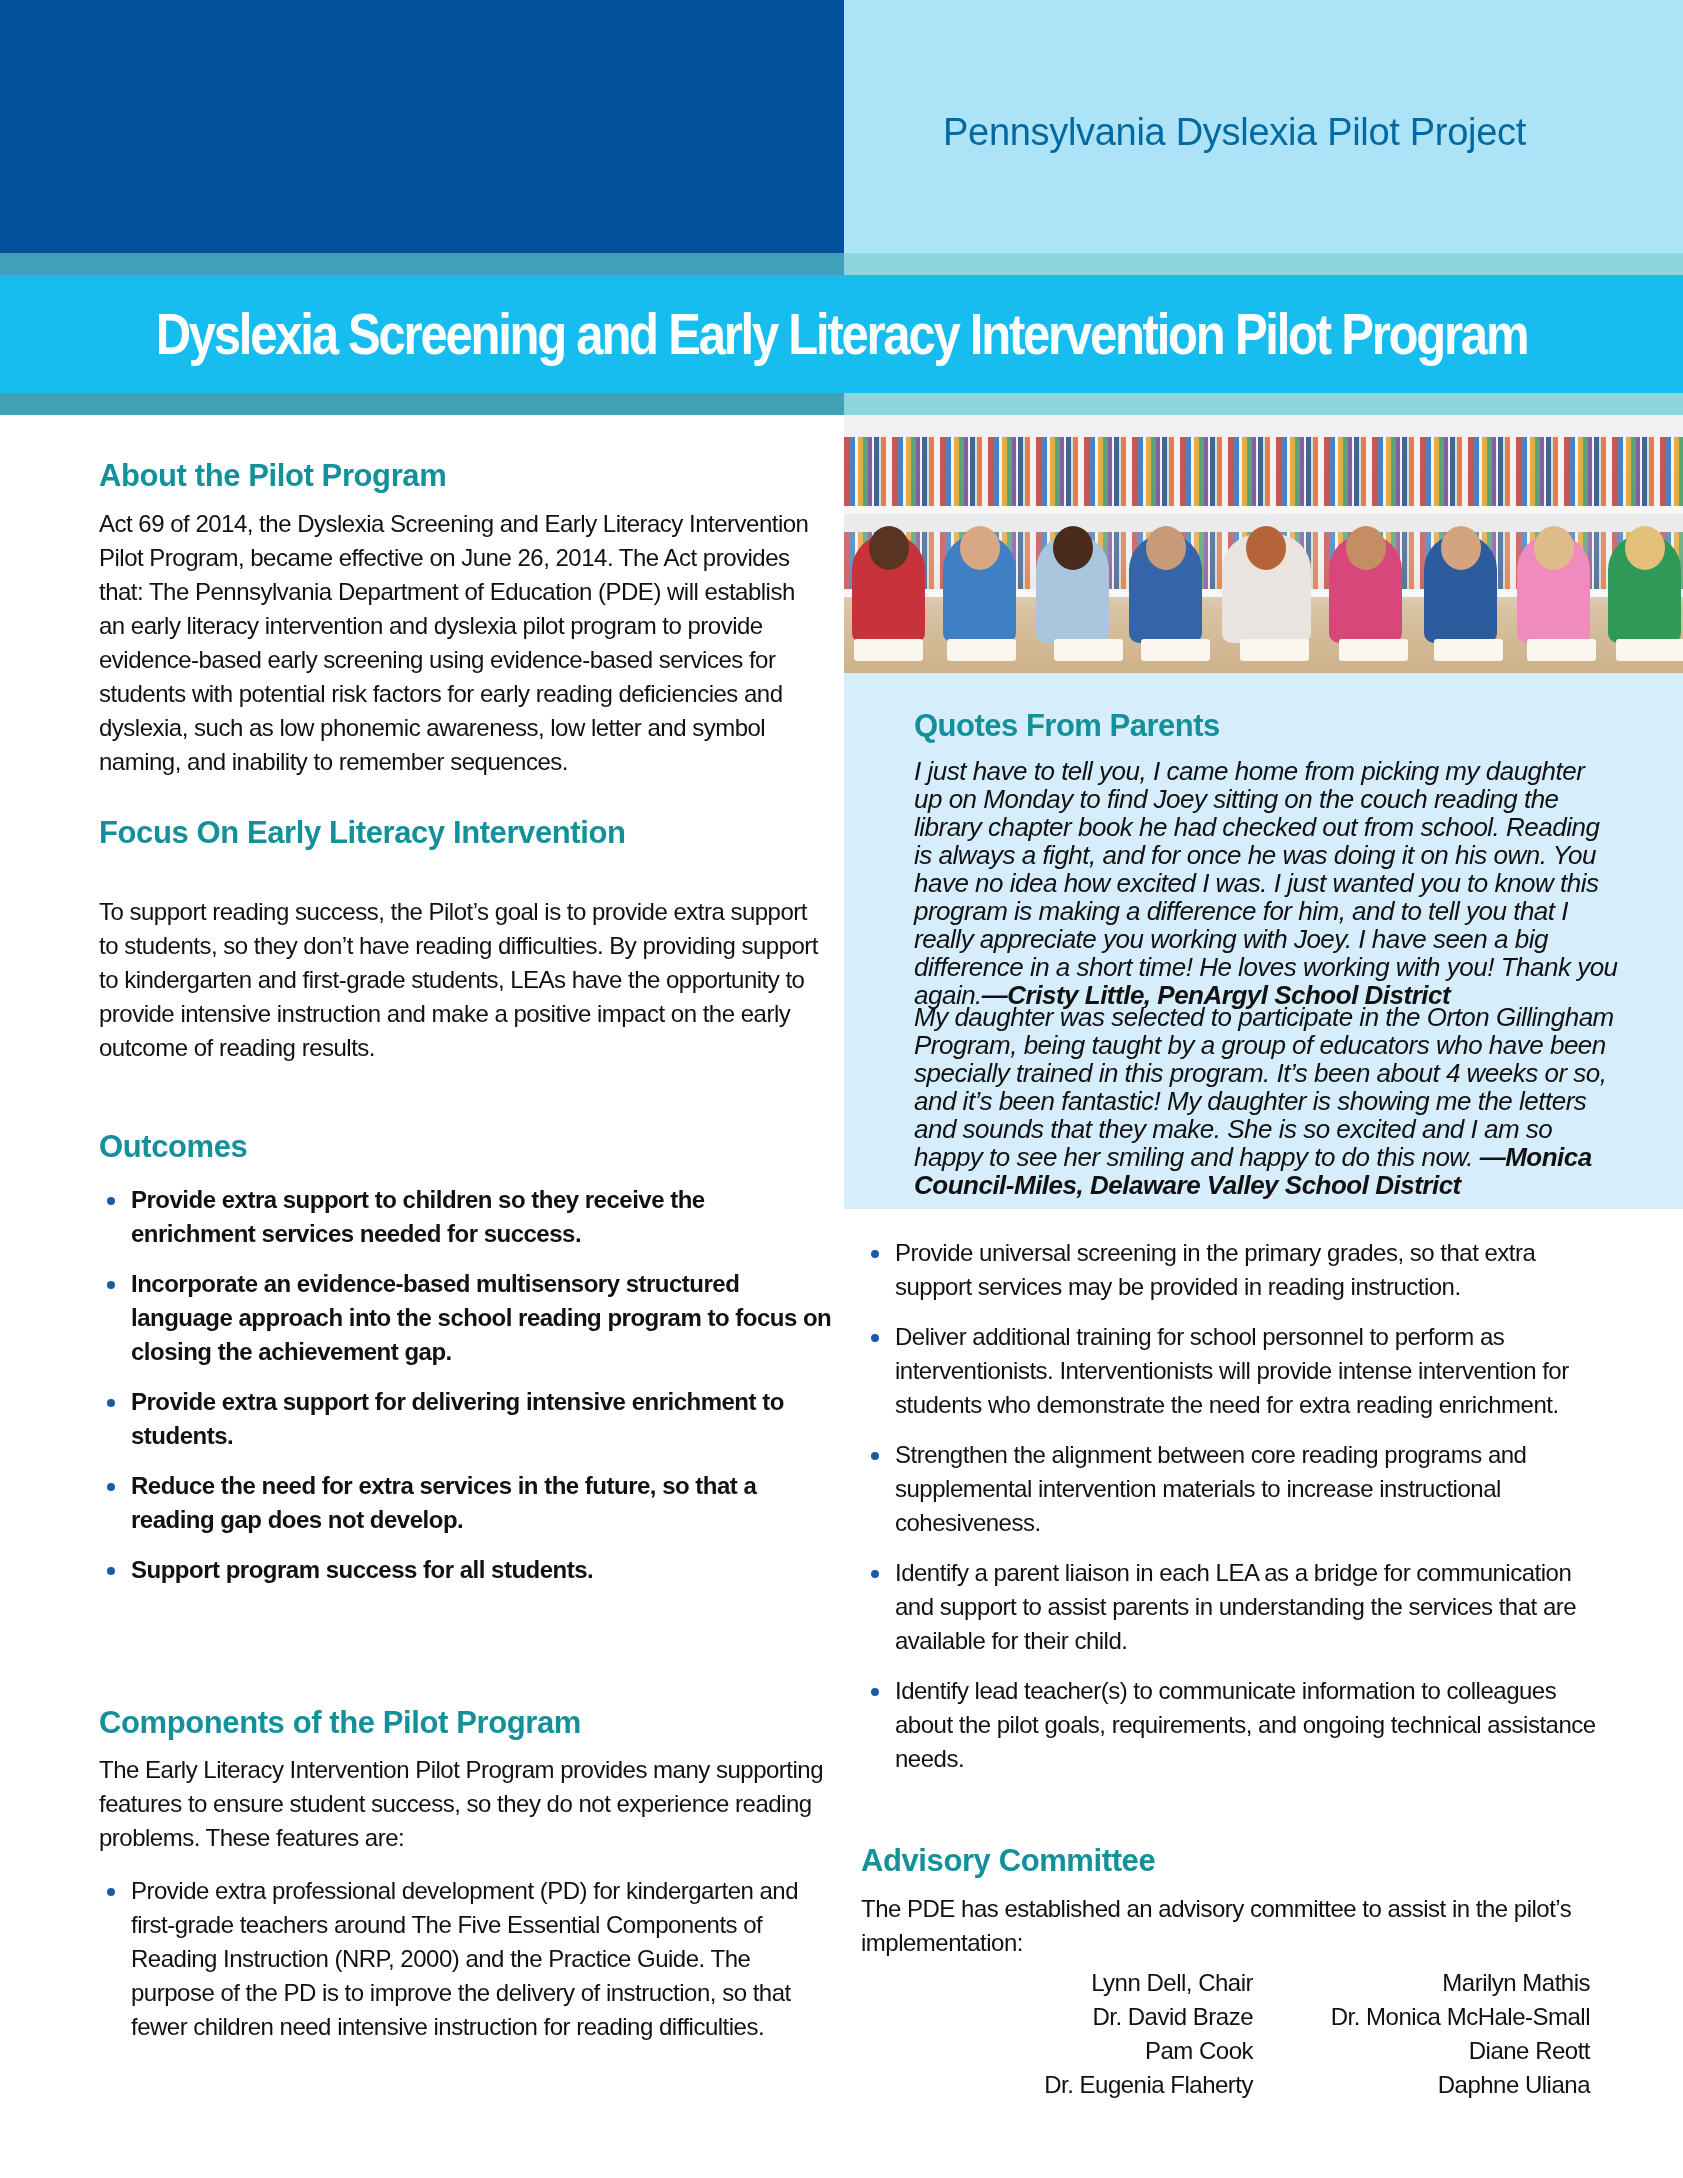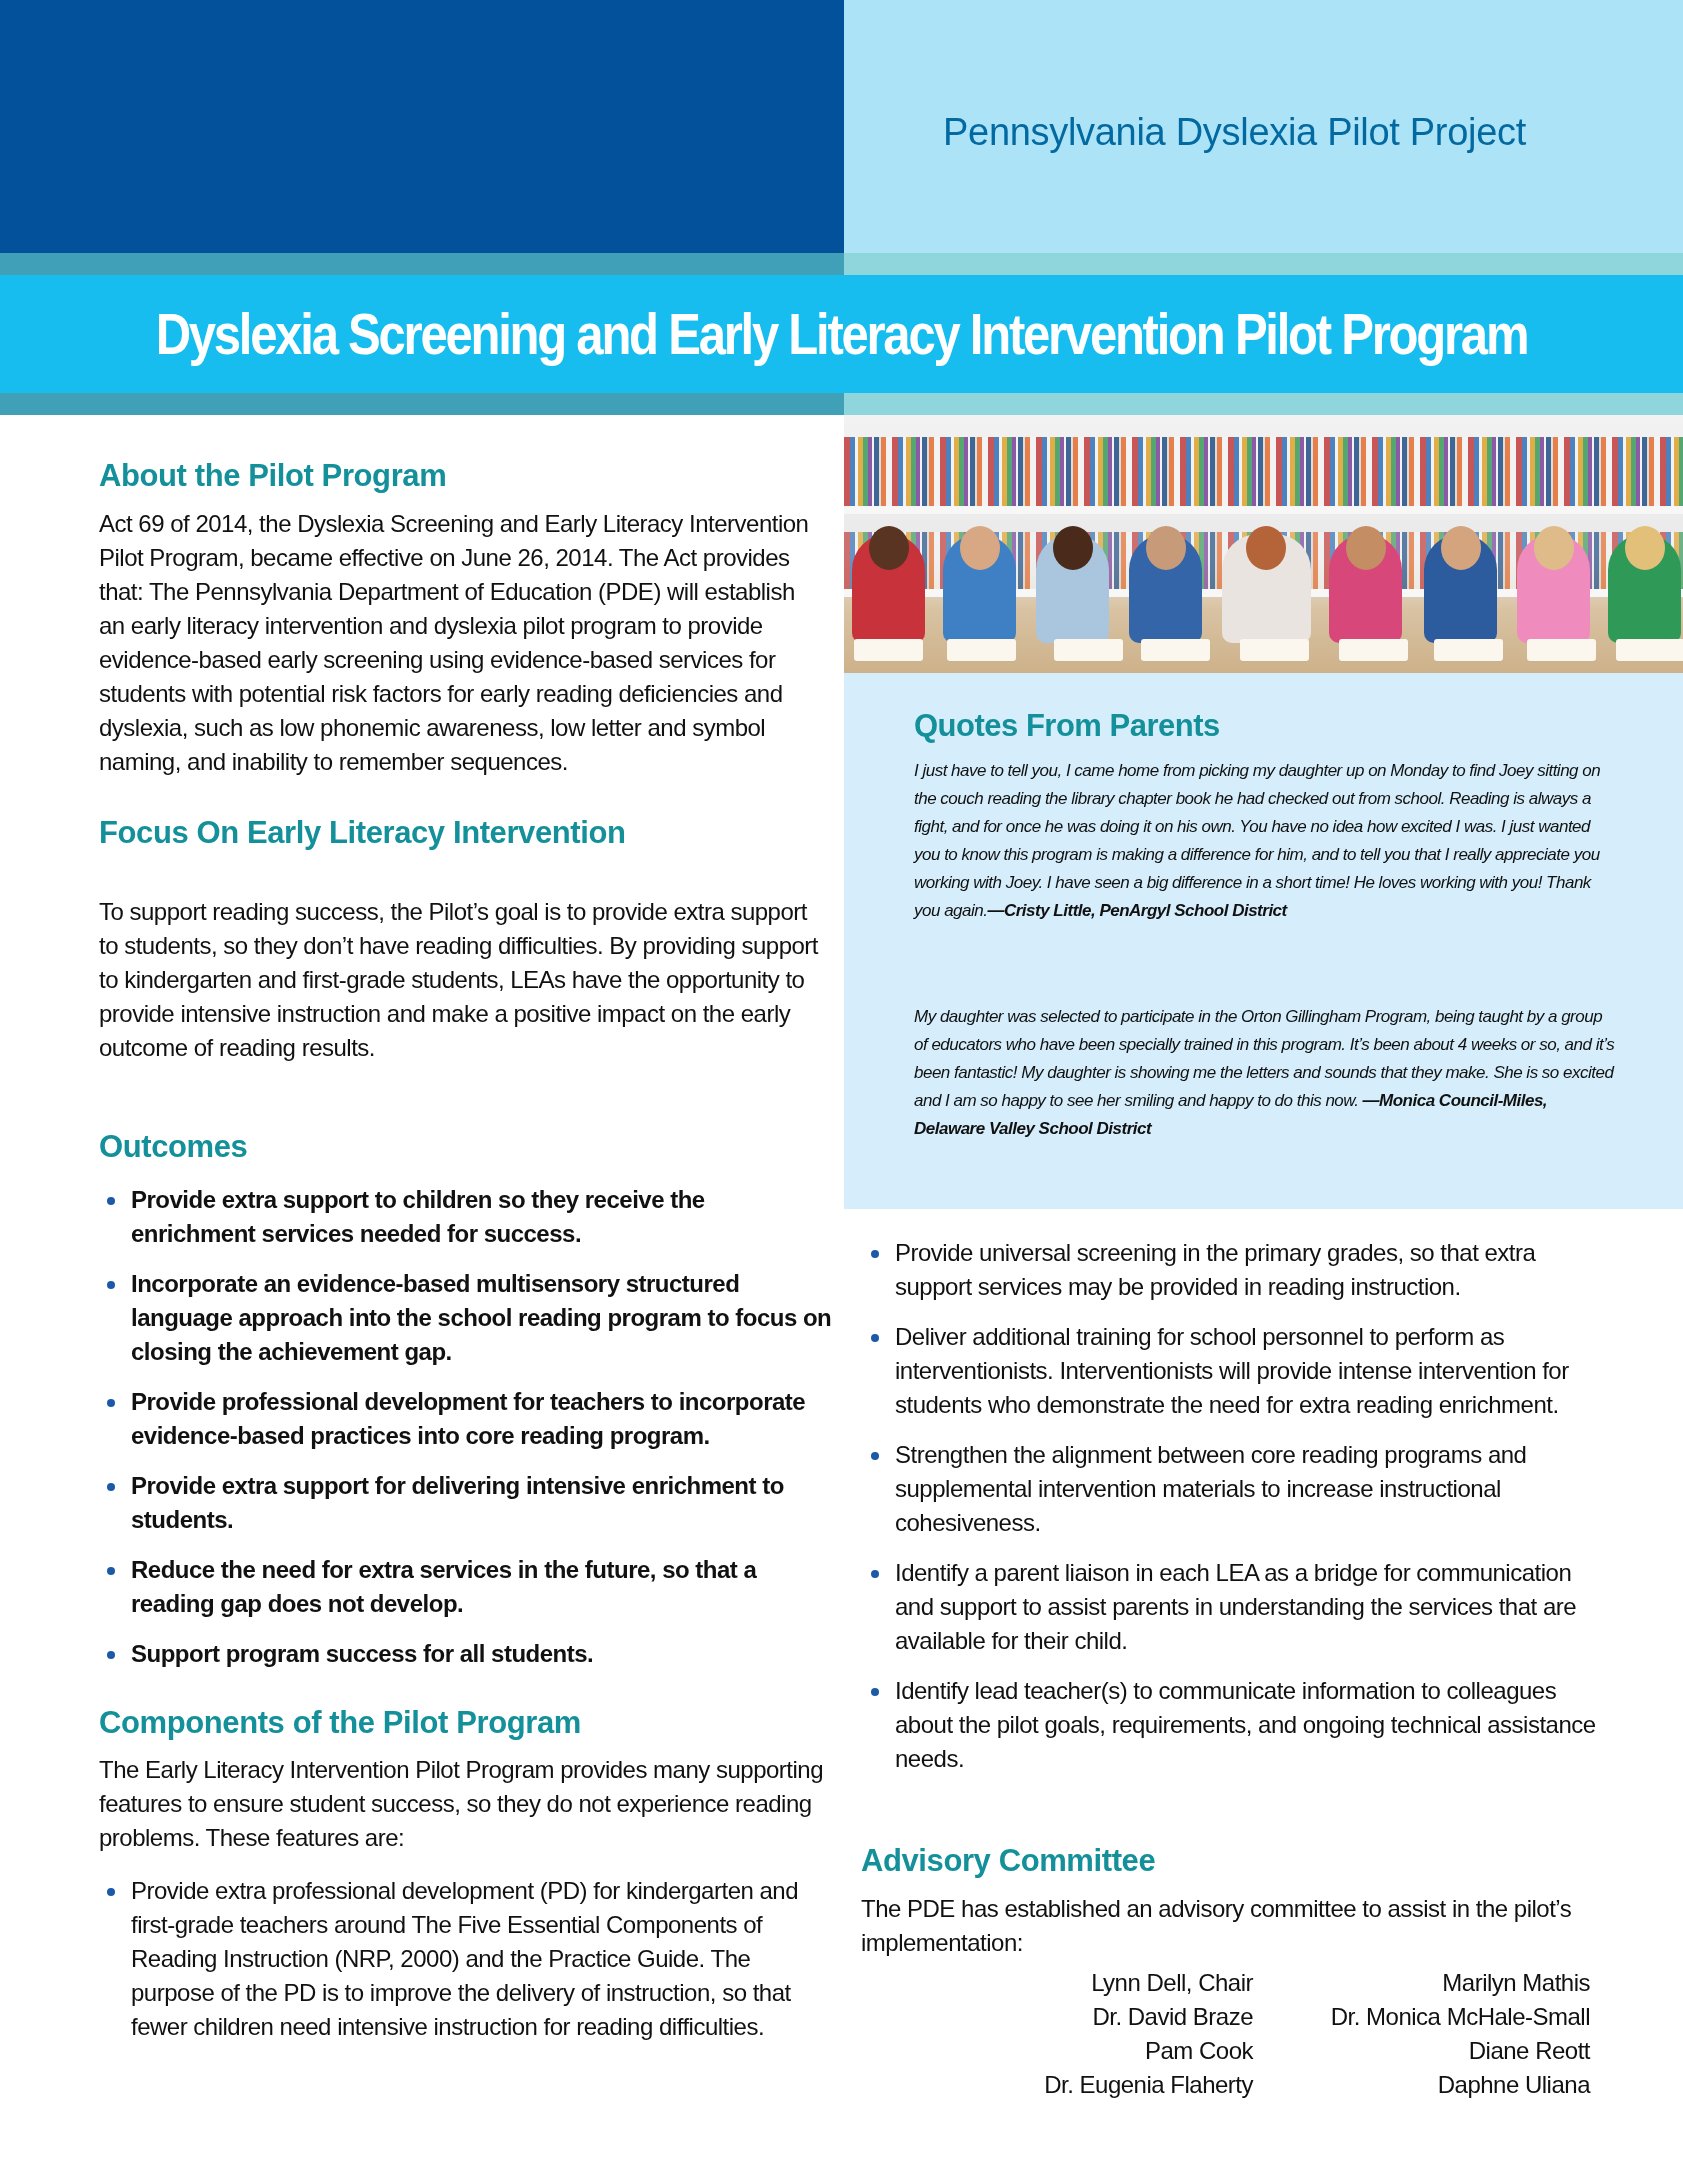--- a/index.html
+++ b/index.html
@@ -37,21 +37,21 @@
   .kids { position: absolute; left: 0; top: 109px; width: 100%; height: 149px; }
   .kid { position: absolute; bottom: 30px; width: 73px; height: 109px; border-radius: 36px 36px 10px 10px; }
   .kid .head { position: absolute; left: 17px; top: -8px; width: 40px; height: 44px; border-radius: 50%; }
   .book { position: absolute; bottom: 12px; width: 69px; height: 22px; background: #fbf7ee; border-radius: 3px;
     box-shadow: 0 2px 0 #c9b48e; }
 
   
   .quote-box { position: absolute; left: 844px; top: 673px; width: 840px; height: 536px; background: #d6eefb; }
   .q-heading { position: absolute; left: 914px; top: 708px; font-size: 31px; font-weight: 700; color: #14909b;
     letter-spacing: -0.5px; }
-  .quote { position: absolute; left: 914px; width: 705px; font-size: 17px; line-height: 28px; font-style: italic;
+  .quote { position: absolute; left: 914px; width: 705px; font-size: 26px; line-height: 28px; font-style: italic;
     color: #111111; letter-spacing: -0.5px; }
   .quote.q1 { top: 757px; }
   .quote.q2 { top: 1003px; }
   .quote .attrib { font-weight: 700; }
 
   
   .heading { position: absolute; font-size: 31px; font-weight: 700; color: #14909b; letter-spacing: -0.4px;
     white-space: nowrap; }
   .body-text { position: absolute; font-size: 24px; line-height: 34px; color: #111111; letter-spacing: -0.5px; }
 
@@ -149,21 +149,20 @@
 <h2 class="heading h-about">About the Pilot Program</h2>
 <p class="body-text b-about">Act 69 of 2014, the Dyslexia Screening and Early Literacy Intervention Pilot Program, became effective on June 26, 2014. The Act provides that: The Pennsylvania Department of Education (PDE) will establish an early literacy intervention and dyslexia pilot program to provide evidence-based early screening using evidence-based services for students with potential risk factors for early reading deficiencies and dyslexia, such as low phonemic awareness, low letter and symbol naming, and inability to remember sequences.</p>
 
 <h2 class="heading h-focus">Focus On Early Literacy Intervention</h2>
 <p class="body-text b-focus">To support reading success, the Pilot’s goal is to provide extra support to students, so they don’t have reading difficulties. By providing support to kindergarten and first-grade students, LEAs have the opportunity to provide intensive instruction and make a positive impact on the early outcome of reading results.</p>
 
 <h2 class="heading h-outcomes">Outcomes</h2>
 <ul class="bullets ul-outcomes">
   <li>Provide extra support to children so they receive the enrichment services needed for success.</li>
   <li>Incorporate an evidence-based multisensory structured language approach into the school reading program to focus on closing the achievement gap.</li>
-  <li>Provide professional development for teachers to incorporate evidence-based practices into core reading program.</li>
   <li>Provide extra support for delivering intensive enrichment to students.</li>
   <li>Reduce the need for extra services in the future, so that a reading gap does not develop.</li>
   <li>Support program success for all students.</li>
 </ul>
 
 <h2 class="heading h-components">Components of the Pilot Program</h2>
 <p class="body-text b-components">The Early Literacy Intervention Pilot Program provides many supporting features to ensure student success, so they do not experience reading problems. These features are:</p>
 <ul class="bullets ul-components">
   <li>Provide extra professional development (PD) for kindergarten and first-grade teachers around The Five Essential Components of Reading Instruction (NRP, 2000) and the Practice Guide. The purpose of the PD is to improve the delivery of instruction, so that fewer children need intensive instruction for reading difficulties.</li>
 </ul>

